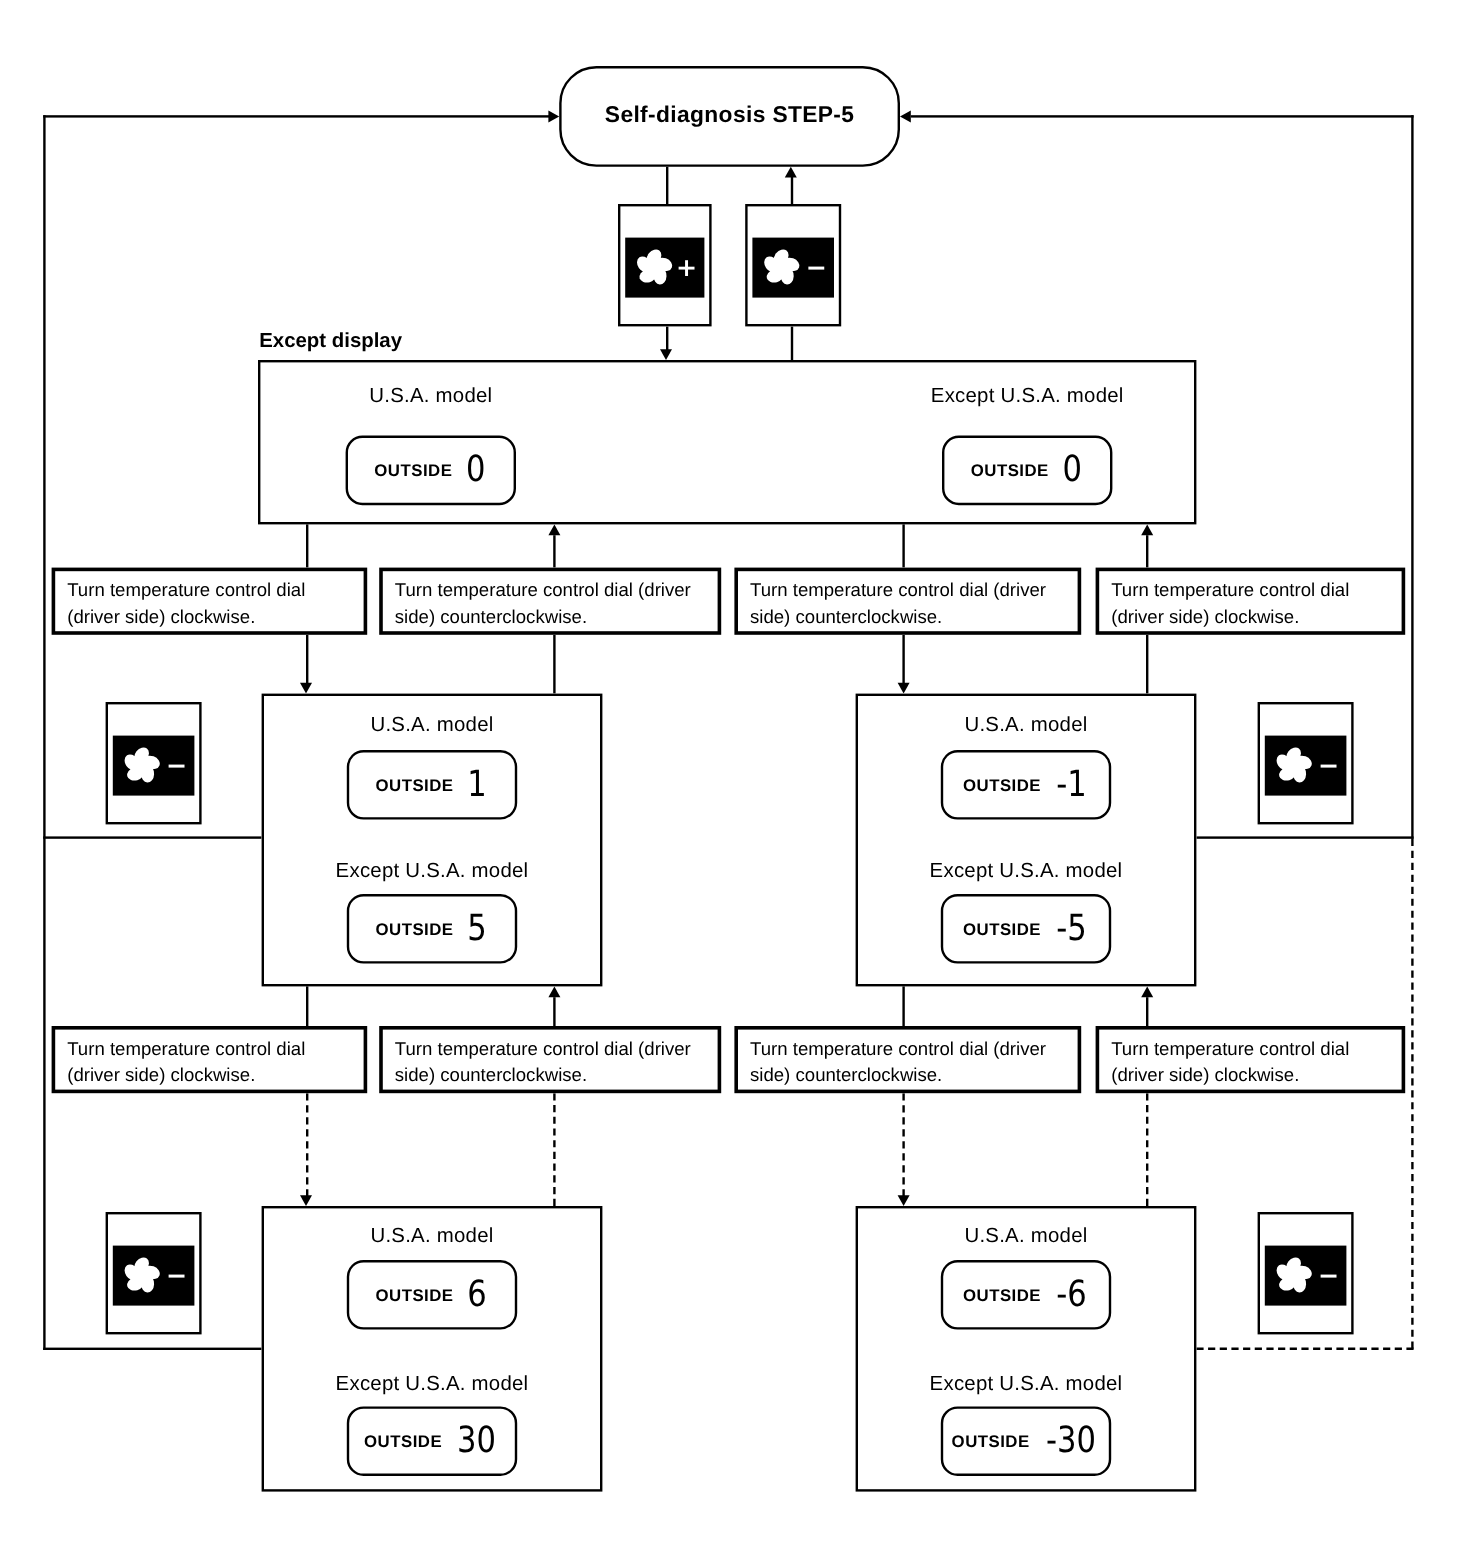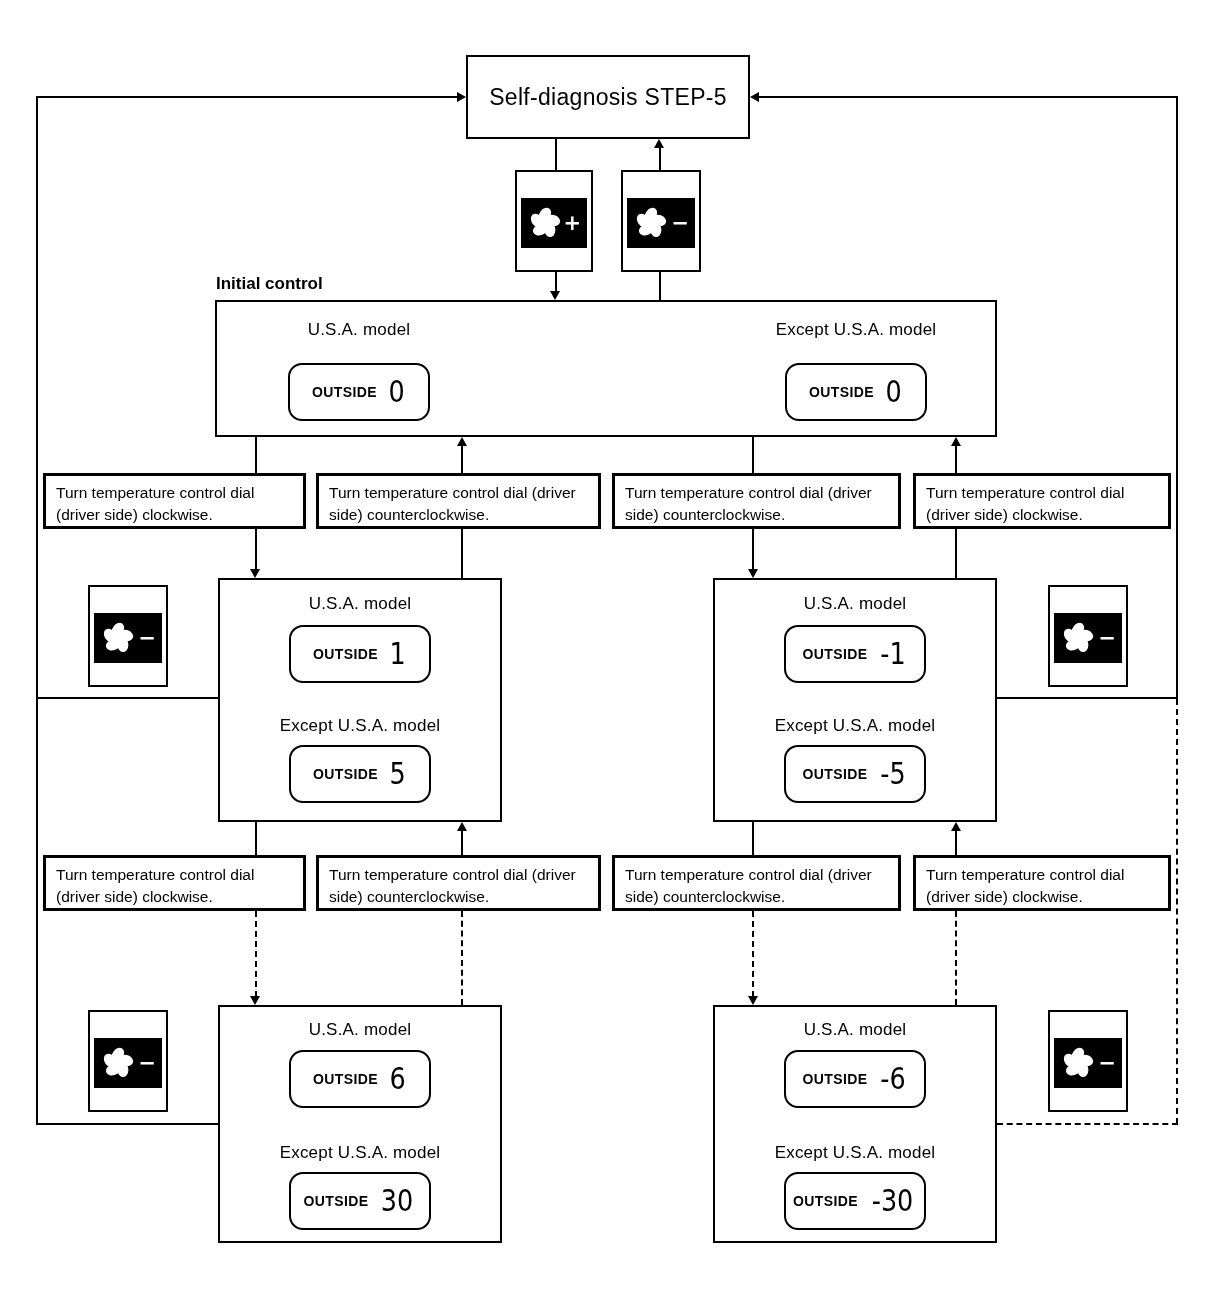--- a/index.html
+++ b/index.html
@@ -4,21 +4,21 @@
 <style>
   html,body { margin:0; padding:0; background:#ffffff; }
   #canvas {
     position:relative; width:1216px; height:1298px;
     background:#ffffff; color:#000;
     font-family:"Liberation Sans", sans-serif;
     overflow:hidden;
   }
   
   .box { position:absolute; border:2px solid #000; background:#fff; box-sizing:border-box; }
-  .step5 { display:flex; align-items:center; justify-content:center; font-size:23px; font-weight:normal; letter-spacing:.3px; }
+  .step5 { display:flex; align-items:center; justify-content:center; font-size:19px; font-weight:bold; letter-spacing:.3px;border-radius:31px; }
   .insbox { position:absolute; border:3px solid #000; background:#fff; box-sizing:border-box;
             font-size:15.5px; line-height:1.45; padding:6px 10px; text-align:left; }
   .dlabel { position:absolute; text-align:center; font-size:17px; font-weight:normal; letter-spacing:.2px; }
   .rbox { position:absolute; width:142px; height:58px; border:2px solid #000; border-radius:14px;
           background:#fff; box-sizing:border-box; display:flex; align-items:center; justify-content:center; gap:10px; }
   .rbox .word { font-size:14px; font-weight:bold; letter-spacing:.4px; }
   .rbox .val  { font-size:30px; line-height:1; display:inline-block; transform:scaleX(.85); font-family:"DejaVu Sans", sans-serif; }
   .small-label { position:absolute; font-size:17px; font-weight:bold; }
   
   .fanbox { position:absolute; border:2px solid #000; background:#fff; box-sizing:border-box; }
@@ -99,21 +99,21 @@
   </div>
   <div class="fanbox" style="left:621px; top:170px; width:80px; height:102px;">
     <div class="fan-panel">
       <svg class="fan-svg" width="36" height="36" viewBox="0 0 40 40">
           <use href="#fanGlyph"></use>
         </svg>
       <span class="fan-sign">−</span>
     </div>
   </div>
 
-  <div class="small-label" style="left:216px; top:274px;">Initial control</div>
+  <div class="small-label" style="left:216px; top:274px;">Except display</div>
   <div class="box" style="left:215px; top:300px; width:782px; height:137px;"></div>
 
   <div class="dlabel" style="left:218px; top:320px; width:282px;">U.S.A. model</div>
   <div class="rbox" style="left:288px; top:363px;">
     <span class="word">OUTSIDE</span>
     <span class="val">0</span>
   </div>
   <div class="dlabel" style="left:714px; top:320px; width:284px;">Except U.S.A. model</div>
   <div class="rbox" style="left:785px; top:363px;">
     <span class="word">OUTSIDE</span>

